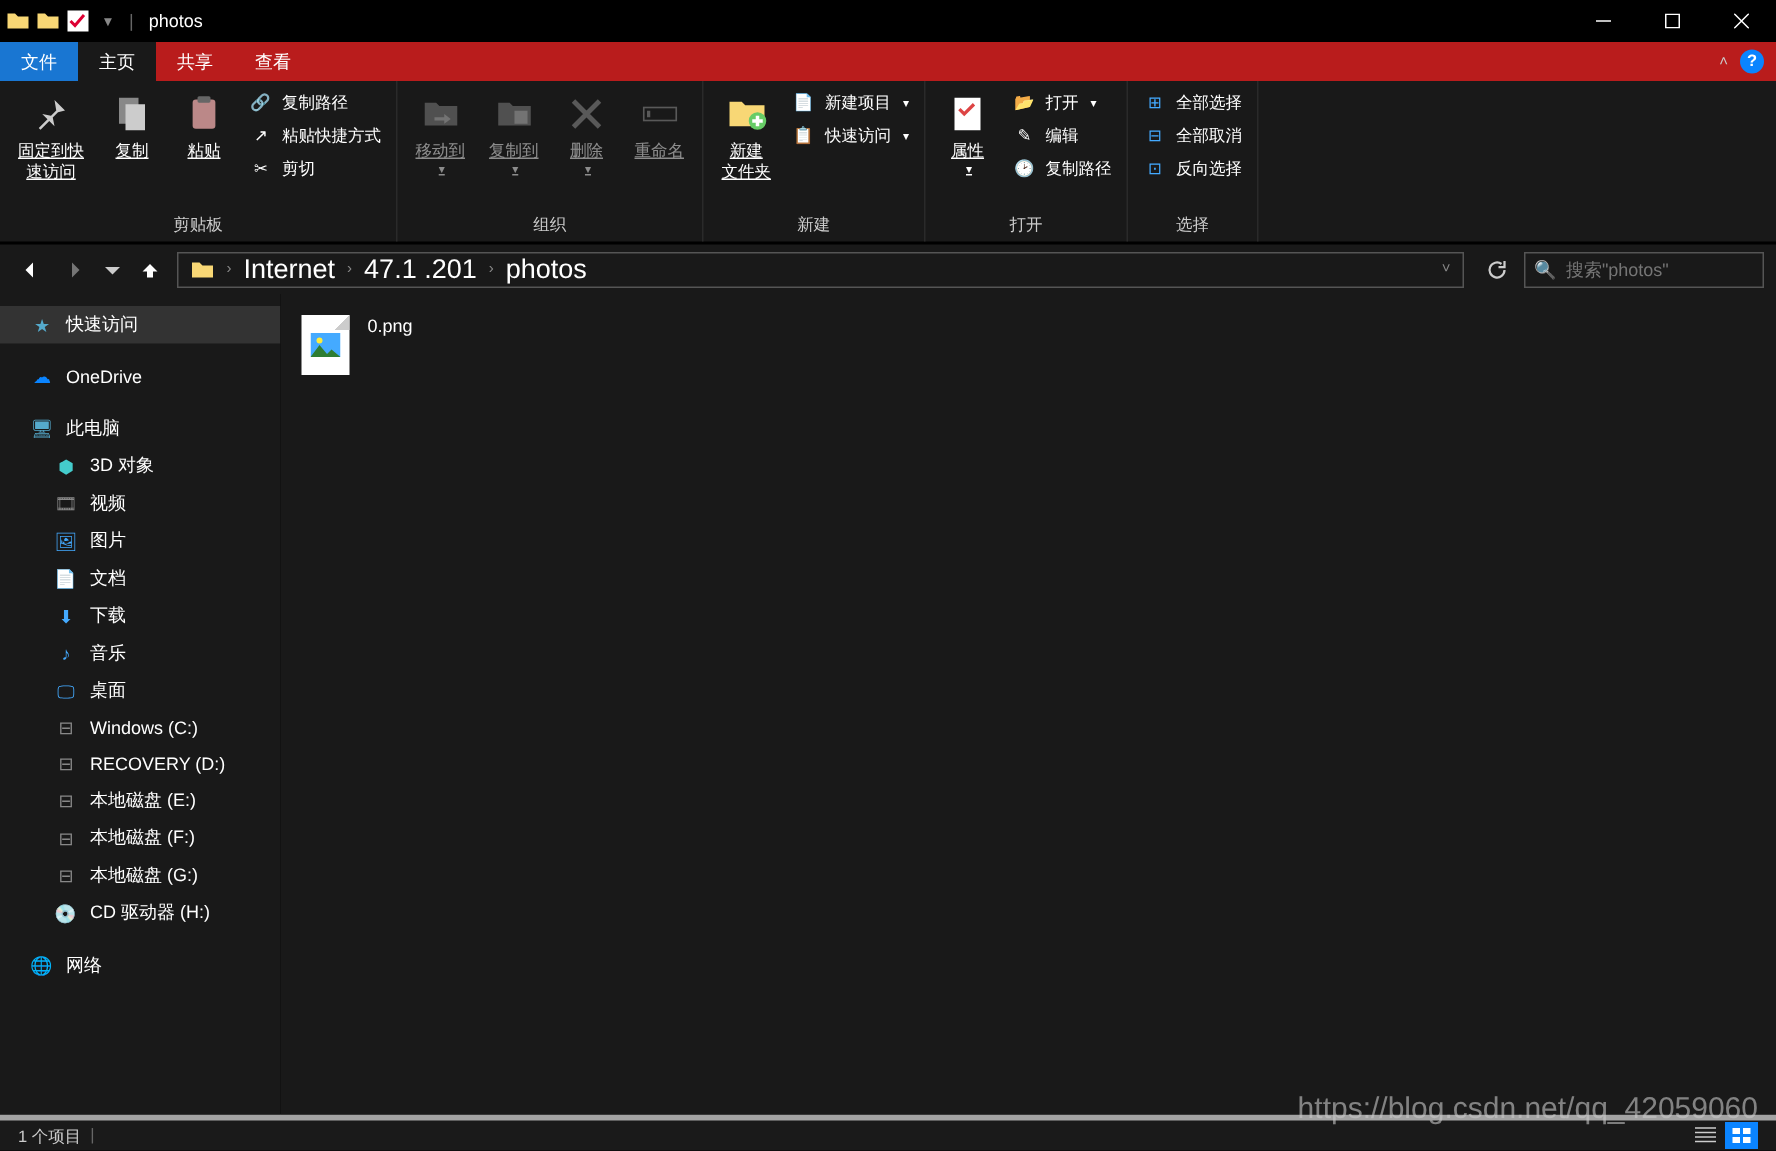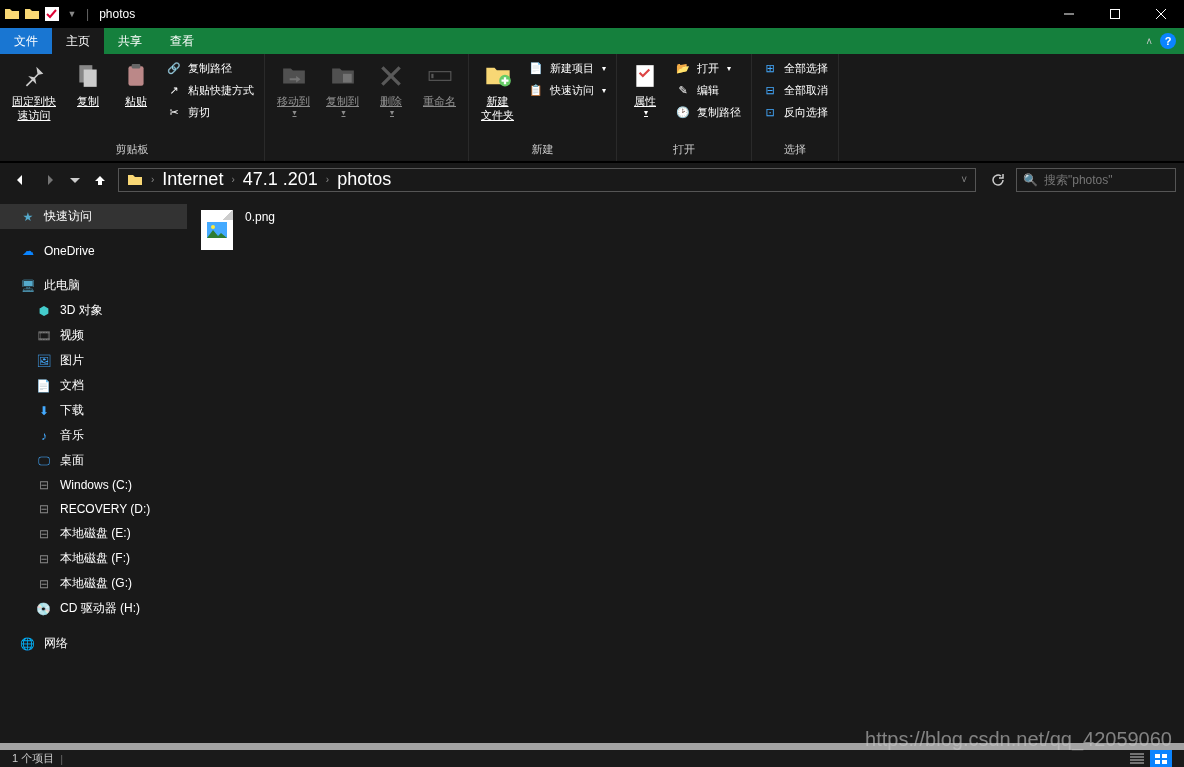--- a/index.html
+++ b/index.html
@@ -7,21 +7,21 @@
 
 
 .titlebar { height: 28px; background: #000; display: flex; align-items: center; padding-left: 4px; }
 .titlebar .qat { display: flex; align-items: center; gap: 4px; }
 .qat-icon { width: 16px; height: 16px; display: flex; align-items: center; justify-content: center; }
 .titlebar .title { margin-left: 8px; font-size: 12px; }
 .window-controls { margin-left: auto; display: flex; }
 .window-controls > div { width: 46px; height: 28px; display: flex; align-items: center; justify-content: center; }
 
 
-.tabs-row { height: 26px; background: #15803d; display: flex; align-items: stretch; position: relative; }
+.tabs-row { height: 26px; background: #b91c1c; display: flex; align-items: stretch; position: relative; }
 .tab { padding: 0 14px; display: flex; align-items: center; font-size: 12px; cursor: pointer; }
 .tab.file { background: #1976d2; color: #fff; }
 .tab.active { background: #191919; }
 .tabs-right { margin-left: auto; display: flex; align-items: center; padding-right: 8px; gap: 8px; }
 .help-icon { width: 16px; height: 16px; border-radius: 50%; background: #0a84ff; color: #fff; display: flex; align-items: center; justify-content: center; font-size: 11px; font-weight: bold; }
 
 
 .ribbon { height: 108px; background: #191919; display: flex; border-bottom: 1px solid #000; }
 .ribbon-group { display: flex; flex-direction: column; padding: 4px 6px 0; border-right: 1px solid #2a2a2a; }
 .ribbon-group-content { flex: 1; display: flex; align-items: flex-start; gap: 4px; }
@@ -53,21 +53,21 @@
 .side-item .sico { width: 16px; height: 16px; display: flex; align-items: center; justify-content: center; flex-shrink: 0; }
 .side-spacer { height: 10px; }
 
 .content { flex: 1; background: #191919; padding: 10px; position: relative; }
 .file-item { display: flex; align-items: flex-start; gap: 12px; padding: 4px; cursor: pointer; width: fit-content; }
 .file-thumb { width: 32px; height: 40px; background: #fff; display: flex; align-items: center; justify-content: center; position: relative; }
 .file-thumb::before { content: ""; position: absolute; top: 0; right: 0; width: 10px; height: 10px; background: linear-gradient(135deg, #fff 50%, #ccc 50%); }
 .file-thumb svg { width: 20px; height: 16px; }
 
 
-.statusbar { height: 24px; background: #1a1a1a; border-top: 7px solid #a3a3a3; display: flex; align-items: center; padding: 0 12px; font-size: 11px; color: #ccc; }
+.statusbar { height: 24px; background: #1a1a1a; border-top: 4px solid #a3a3a3; display: flex; align-items: center; padding: 0 12px; font-size: 11px; color: #ccc; }
 .statusbar .right { margin-left: auto; display: flex; gap: 2px; }
 .view-btn { width: 22px; height: 18px; display: flex; align-items: center; justify-content: center; cursor: pointer; }
 .view-btn.active { background: #0a84ff; }
 
 .watermark { position: absolute; right: 12px; bottom: 16px; color: rgba(200,200,200,0.6); font-size: 20px; pointer-events: none; }
 </style>
 </head>
 <body>
 
 <div class="titlebar">
@@ -205,20 +205,21 @@
       <div class="big-btn" style="opacity:.5">
         <span class="ico">
             <svg viewBox="0 0 24 24" width="26" height="26">
               <rect x="2" y="8" width="20" height="8" fill="none" stroke="#999"></rect>
               <rect x="4" y="10" width="2" height="4" fill="#999"></rect>
             </svg>
           </span>
         <span class="lbl">重命名</span>
       </div>
     </div>
+    <div class="ribbon-group-label">组织</div>
   </div>
 
   <div class="ribbon-group">
     <div class="ribbon-group-content">
       <div class="big-btn">
         <span class="ico">
             <svg viewBox="0 0 24 24" width="28" height="28">
               <path fill="#f8d775" d="M2 5h7l2 2h11v12H2z"></path>
               <circle cx="18" cy="16" r="5" fill="#6c6"></circle>
               <path stroke="#fff" stroke-width="2" d="M18 13v6M15 16h6"></path>

